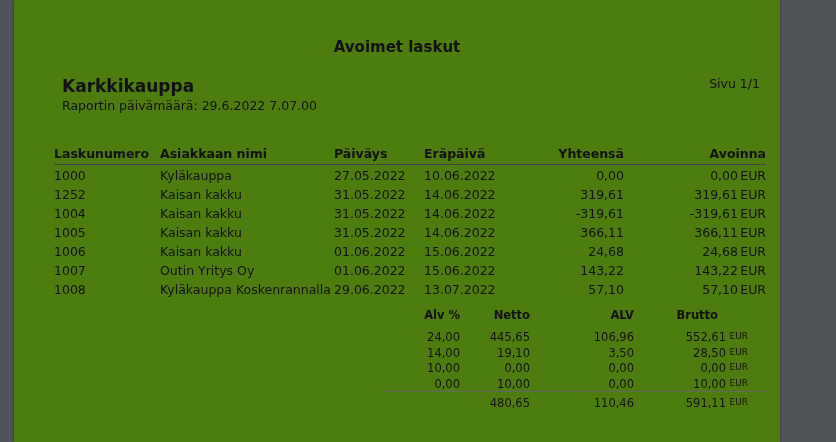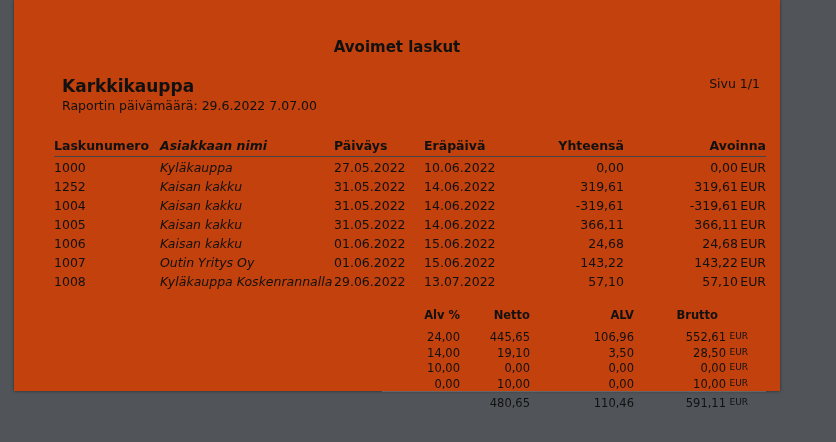--- a/index.html
+++ b/index.html
@@ -16,22 +16,22 @@
     position: relative;
     width: 836px;
     height: 442px;
     background: #515559;
   }
   .page {
     position: absolute;
     left: 14px;
     top: 0;
     width: 766px;
-    height: 391px;
-    background: #c2410c;
+    height: 442px;
+    background: #4d7c0f;
     box-shadow: 0 0 3px rgba(0,0,0,0.5);
   }
   .title {
     position: absolute;
     top: 38px;
     left: 0;
     width: 766px;
     text-align: center;
     font-size: 15px;
     font-weight: bold;
@@ -52,41 +52,41 @@
   .report-date {
     position: absolute;
     left: 48px;
     top: 98px;
     font-size: 12.5px;
   }
   
   .inv-table {
     position: absolute;
     left: 40px;
-    top: 136px;
+    top: 144px;
     width: 712px;
     font-size: 12.5px;
   }
   .inv-head, .inv-row {
     position: relative;
     height: 19px;
   }
   .inv-head {
     font-weight: bold;
     height: 20px;
     border-bottom: 1.5px solid #444;
     margin-bottom: 1px;
   }
   .cell {
     position: absolute;
     top: 2px;
     white-space: nowrap;
   }
   .c-num { left: 0; }
-  .c-name { left: 106px; font-style: italic; }
+  .c-name { left: 106px; }
   .c-date { left: 280px; }
   .c-due { left: 370px; }
   .c-total { right: 142px; text-align: right; }
   .c-open { right: 28px; text-align: right; }
   .c-cur { right: 0; }
   
   .vat {
     position: absolute;
     left: 368px;
     top: 306px;

